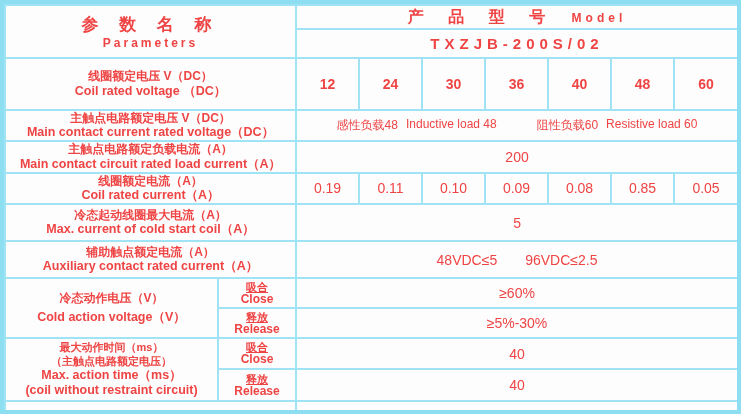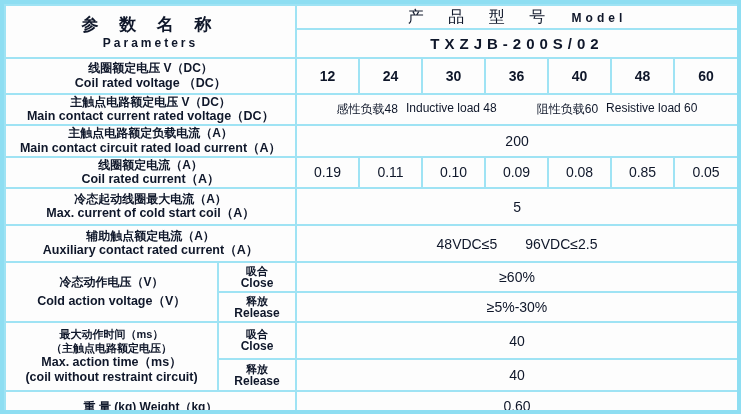--- a/index.html
+++ b/index.html
@@ -2,47 +2,47 @@
 <html><head>
 <meta charset="utf-8">
 <style>
   html, body { margin: 0; padding: 0; background: #e8e8e8; }
   * { box-sizing: border-box; }
   .sheet {
     width: 741px; height: 414px;
     background: #fdfdfd;
     border: 4px solid #8edef2;
     font-family: "Liberation Sans", "DejaVu Sans", sans-serif;
-    color: #0f172a;
+    color: #ef4444;
     overflow: hidden;
   }
   table.spec {
     border-collapse: collapse;
     table-layout: fixed;
     width: 733px; height: 406px;
   }
   table.spec td {
     border: 2px solid #9fe3f4;
     text-align: center;
     vertical-align: middle;
     padding: 0 2px;
     background: #fdfdfd;
     overflow: hidden;
   }
   .zh  { font-size: 12px; font-weight: bold; line-height: 1.2; }
   .en  { font-size: 12.5px; font-weight: bold; line-height: 1.2; }
   .zh-sm { font-size: 11px; font-weight: bold; line-height: 1.2; }
   .hdr-zh { font-size: 17px; font-weight: bold; letter-spacing: 8px; }
   .hdr-en { font-size: 12px; font-weight: bold; letter-spacing: 3px; }
-  .model-zh { font-size: 16px; font-weight: normal; letter-spacing: 10px; }
+  .model-zh { font-size: 16px; font-weight: bold; letter-spacing: 10px; }
   .model-en { font-size: 12px; font-weight: bold; letter-spacing: 4px; margin-left: 12px; }
   .model-val { font-size: 15px; font-weight: bold; letter-spacing: 5px; }
   .val  { font-size: 14px; font-weight: 600; }
   .val-n { font-size: 14px; font-weight: 500; }
-  .sub-zh { font-size: 11px; font-weight: bold; line-height: 1.1; }
+  .sub-zh { font-size: 11px; font-weight: bold; line-height: 1.1; text-decoration: underline; }
   .sub-en { font-size: 12px; font-weight: bold; line-height: 1.1; }
   .pair { display: flex; justify-content: center; align-items: center; gap: 10px; font-size: 12px; font-weight: 500; }
   .pair .grp { display: inline-flex; gap: 8px; }
   .pair.wide { gap: 28px; font-size: 14px; }
 </style>
 </head>
 <body>
 
 <div class="sheet">
 <table class="spec">
@@ -68,21 +68,21 @@
       <span class="model-zh">产 品 型 号</span>
       <span class="model-en">Model</span>
     </td>
   </tr>
   <tr style="height:29px">
     <td colspan="7">
       <span class="model-val">TXZJB-200S/02</span>
     </td>
   </tr>
 
-  <tr style="height:36px">
+  <tr style="height:52px">
     <td colspan="2">
       <div class="zh">线圈额定电压 V（DC）</div>
       <div class="en">Coil rated voltage （DC）</div>
     </td>
     <td class="val">12</td>
     <td class="val">24</td>
     <td class="val">30</td>
     <td class="val">36</td>
     <td class="val">40</td>
     <td class="val">48</td>
@@ -163,21 +163,21 @@
     <td colspan="7" class="val-n">≥60%</td>
   </tr>
   <tr style="height:30px">
     <td>
       <div class="sub-zh">释放</div>
       <div class="sub-en">Release</div>
     </td>
     <td colspan="7" class="val-n">≥5%-30%</td>
   </tr>
 
-  <tr style="height:37px">
+  <tr style="height:31px">
     <td rowspan="2">
       <div class="zh-sm">最大动作时间（ms）</div>
       <div class="zh-sm">（主触点电路额定电压）</div>
       <div class="en">Max. action time（ms）</div>
       <div class="en">(coil without restraint circuit)</div>
     </td>
     <td>
       <div class="sub-zh">吸合</div>
       <div class="sub-en">Close</div>
     </td>

